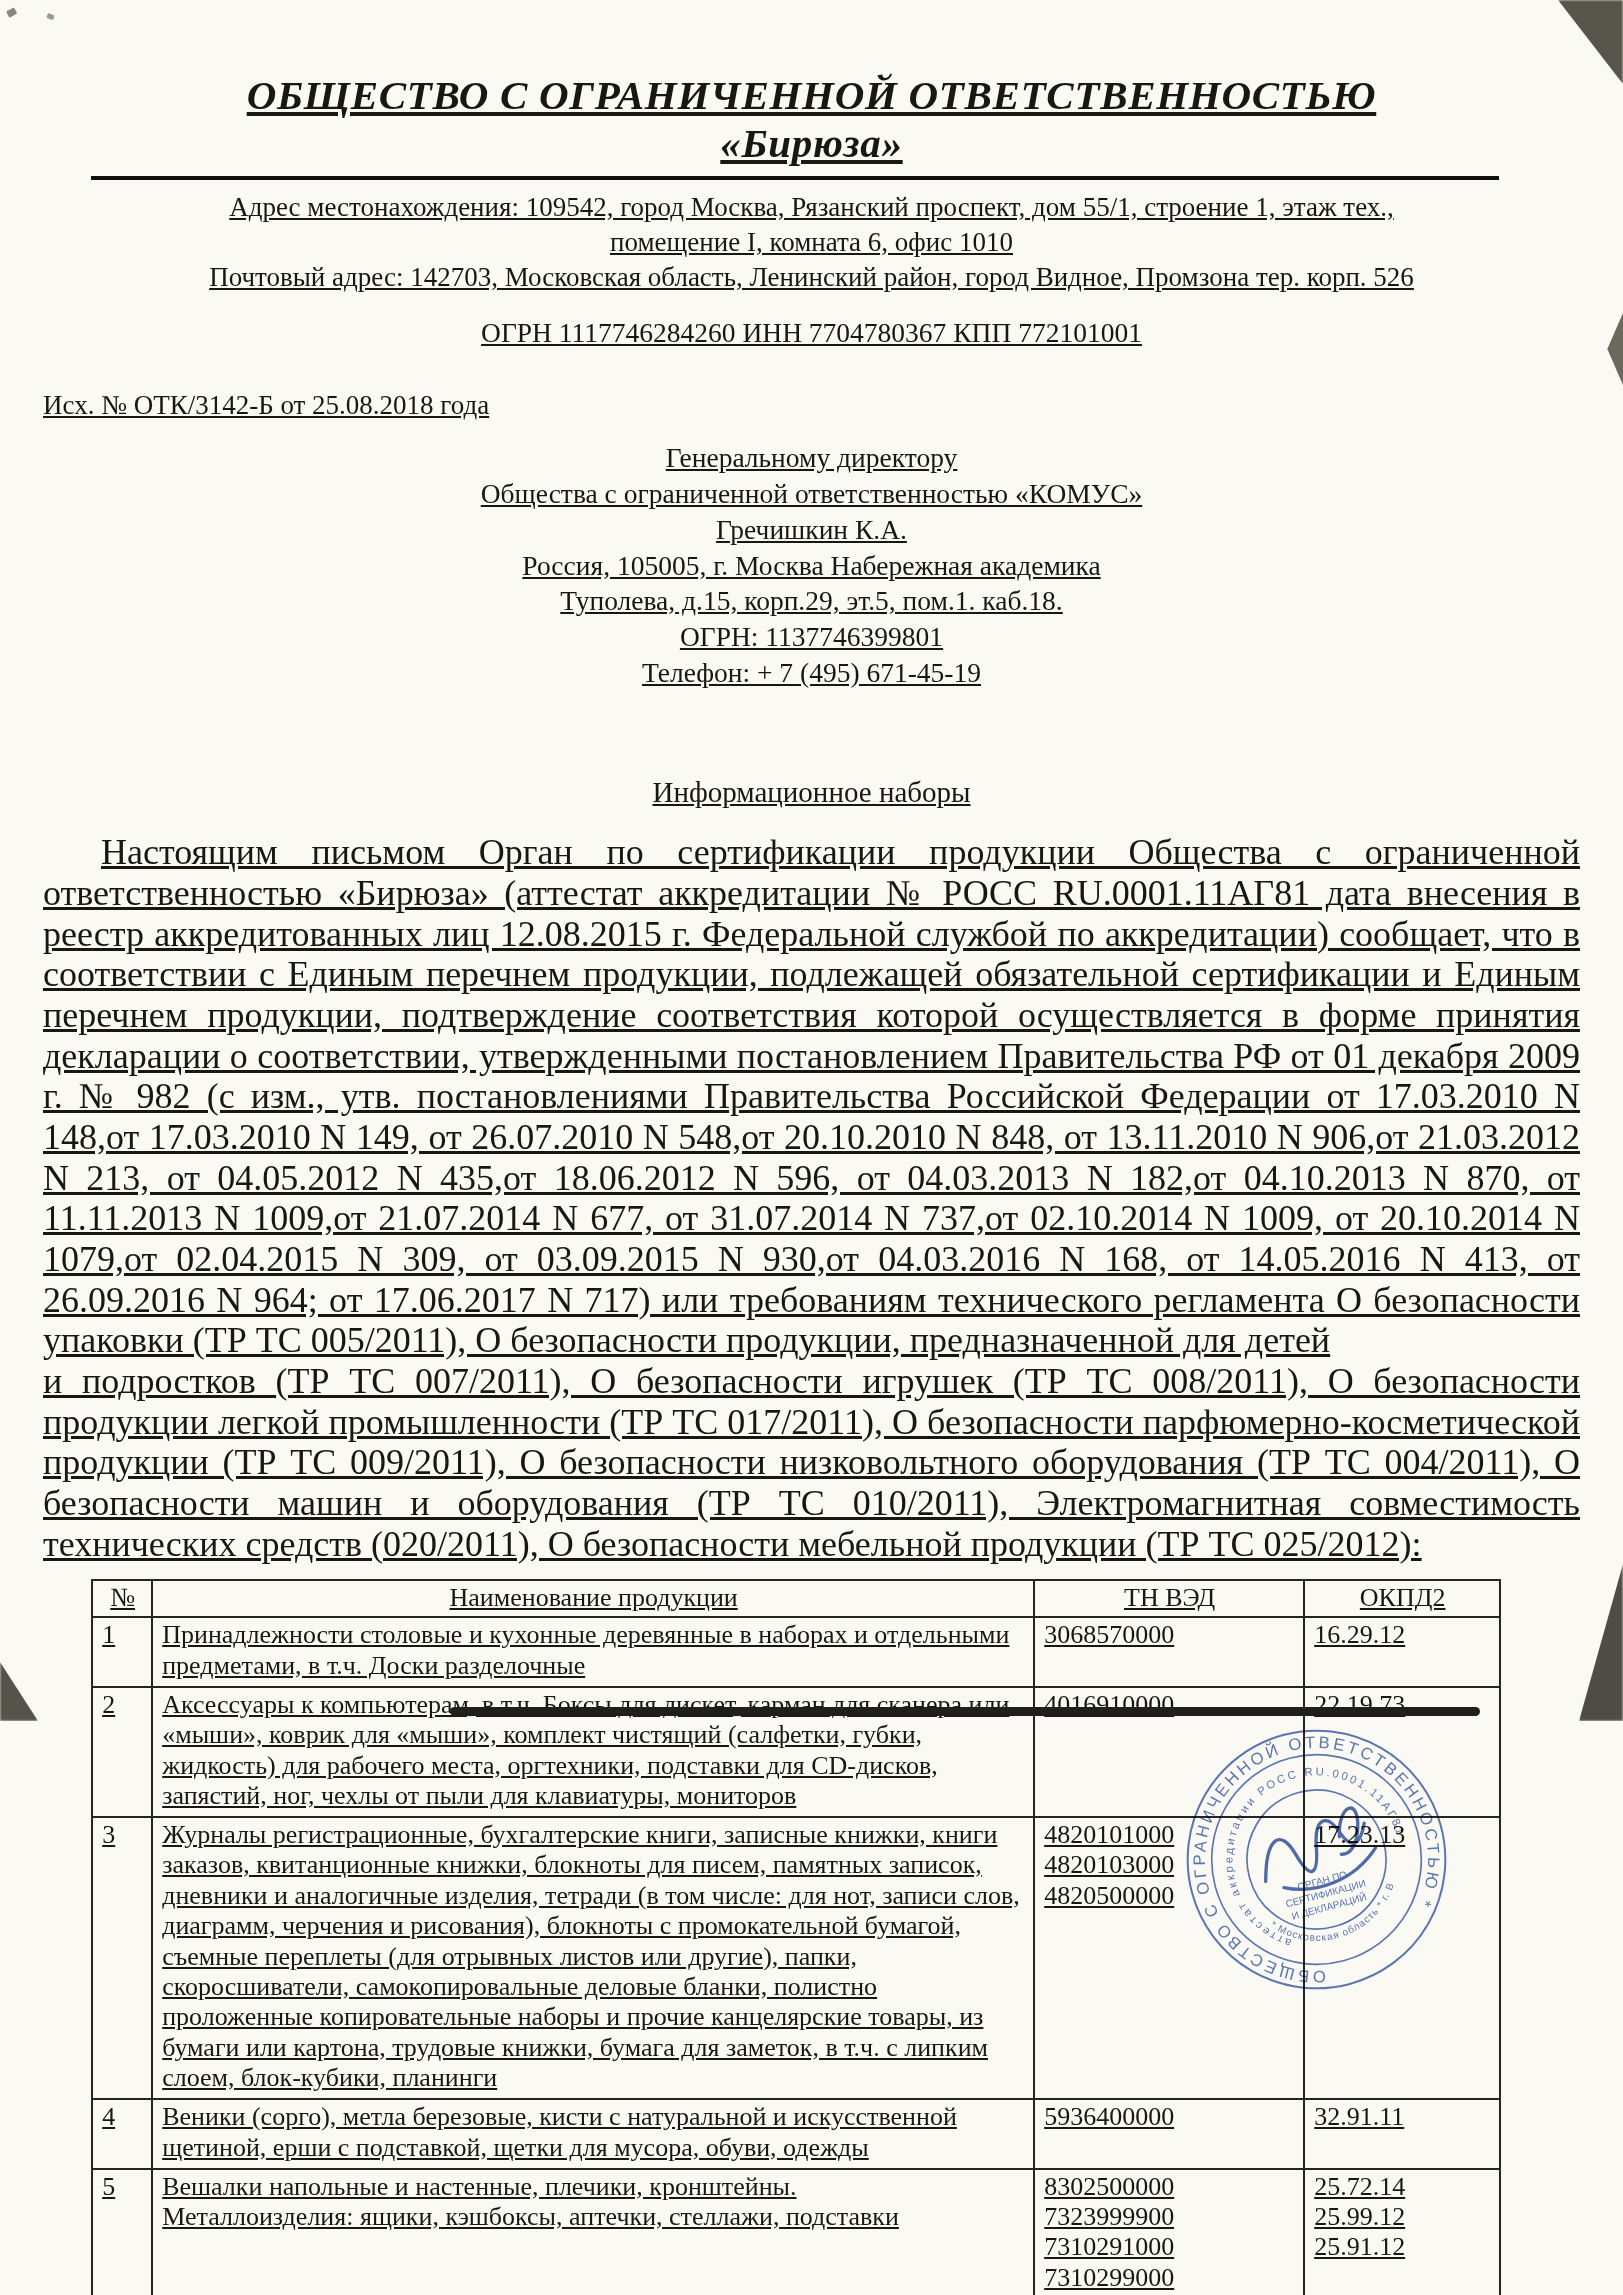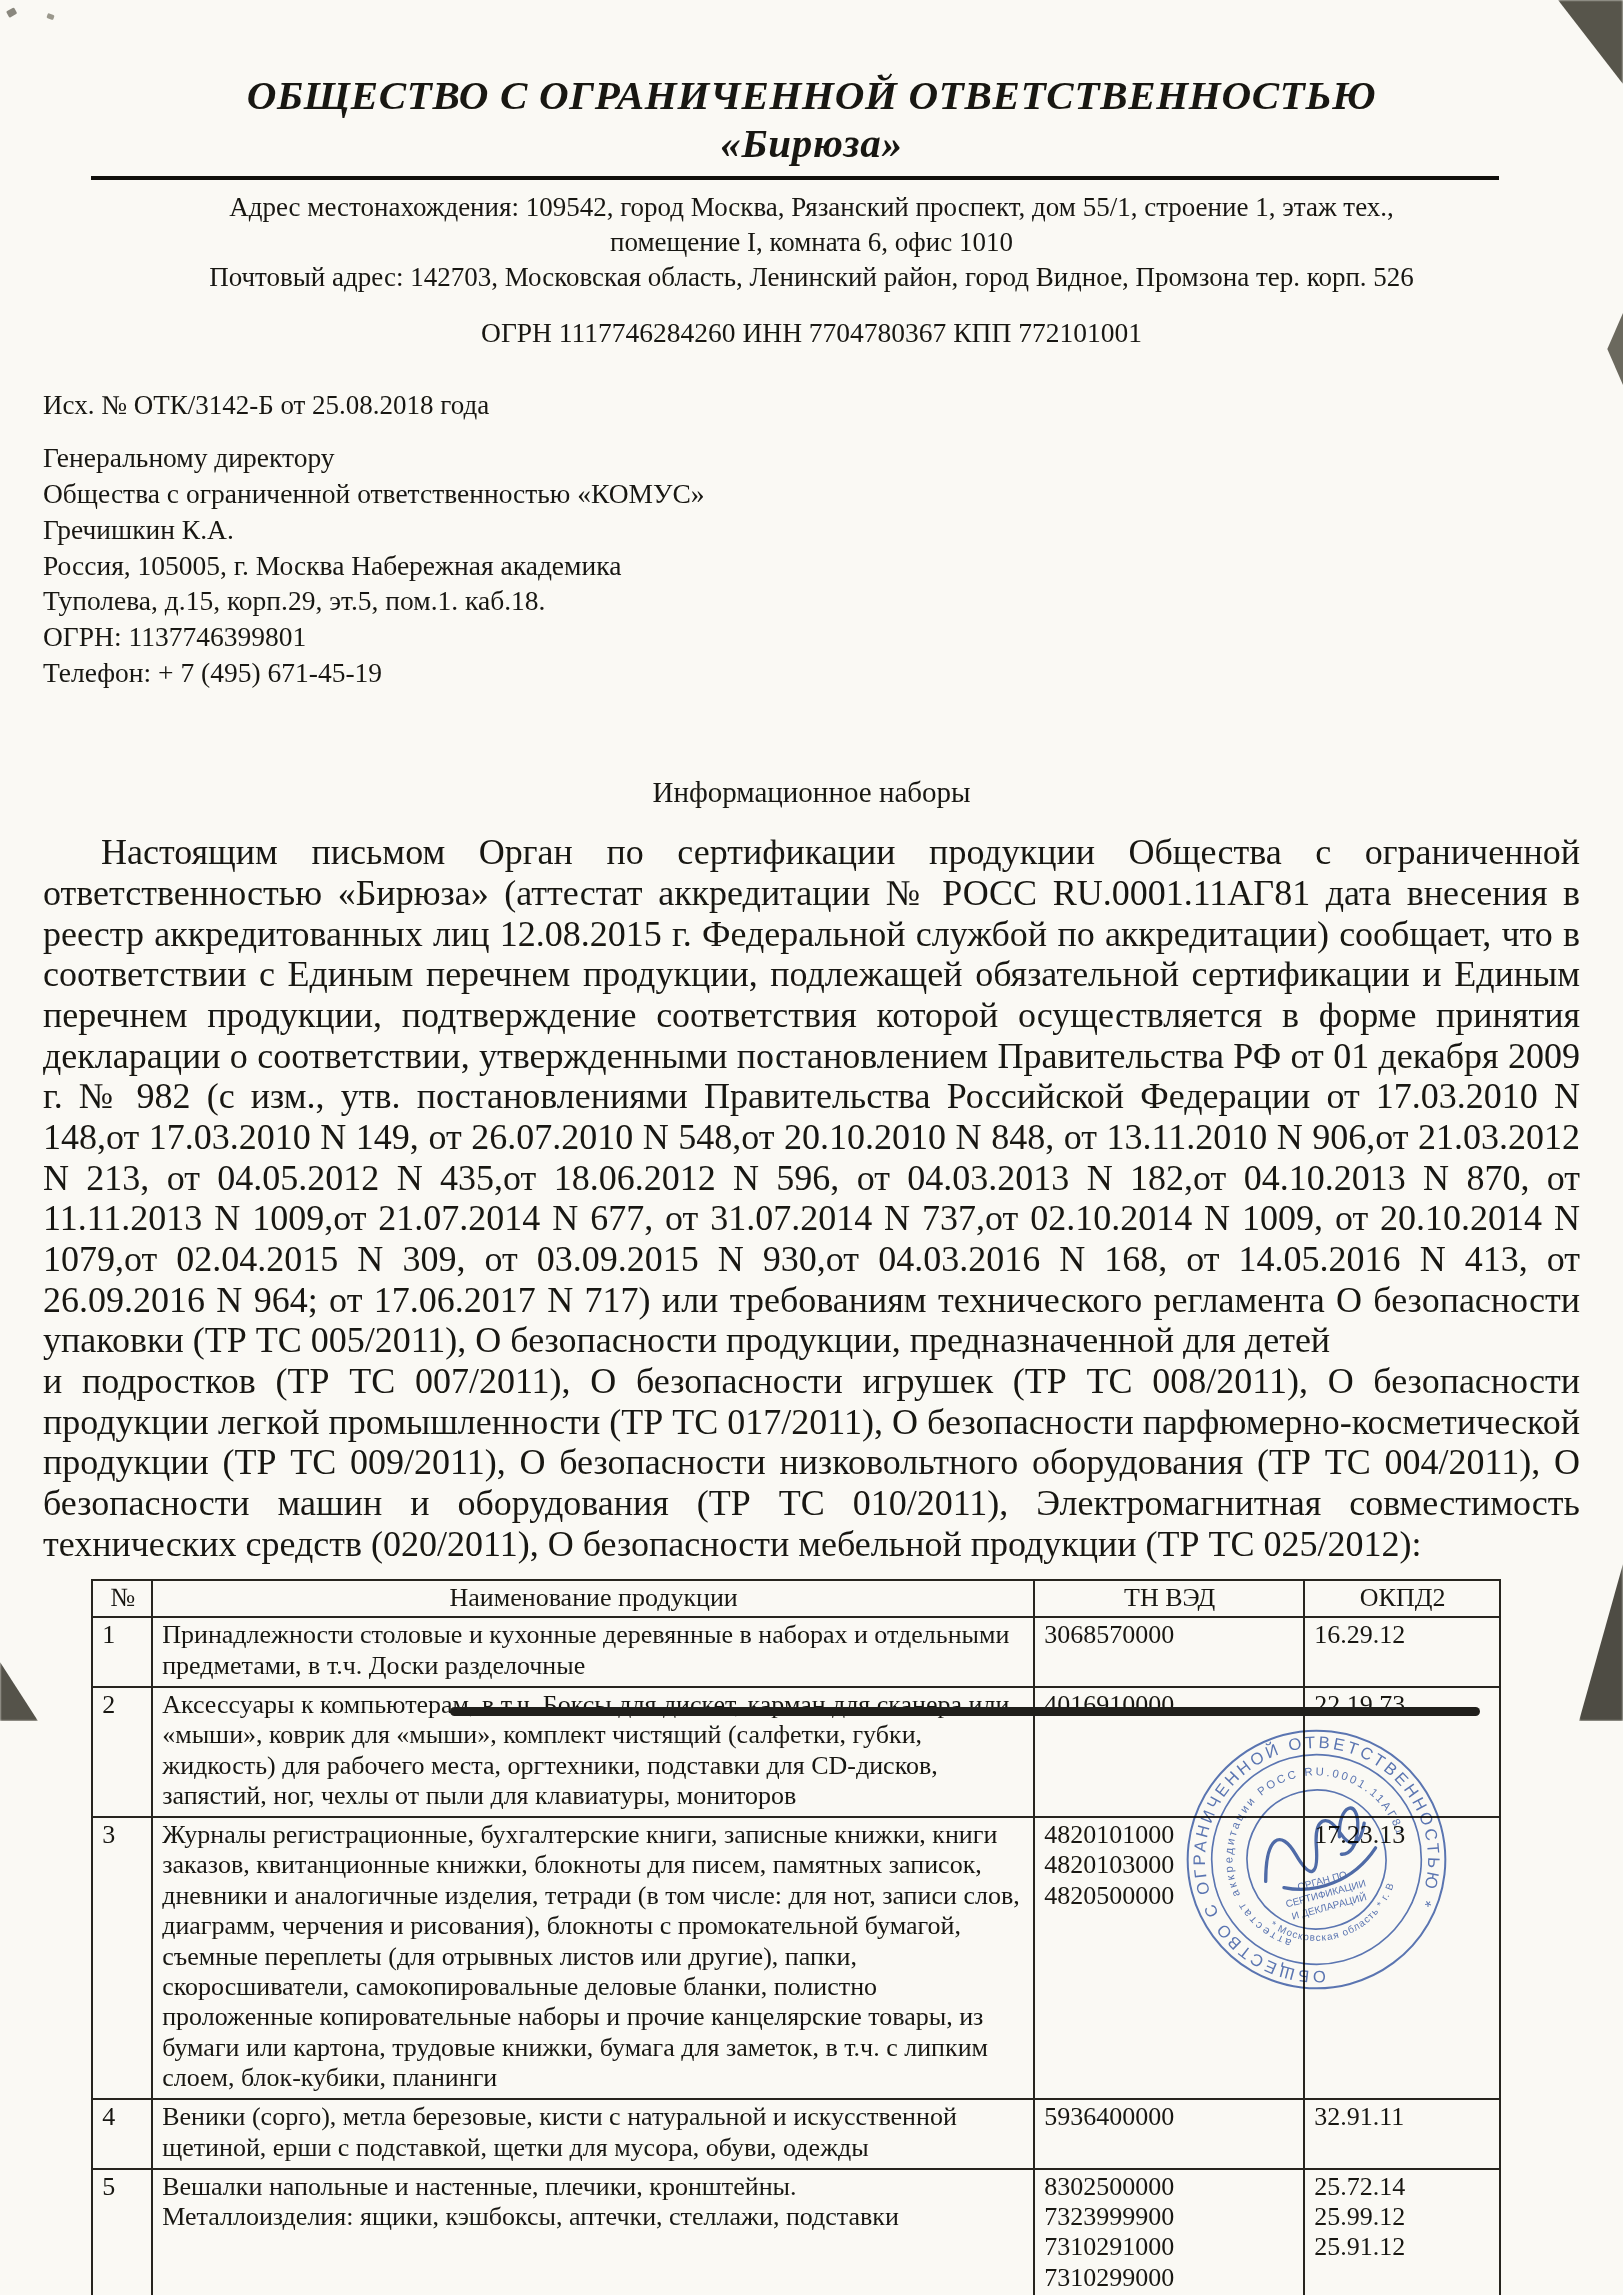--- a/index.html
+++ b/index.html
@@ -8,34 +8,35 @@
     font-family:"Liberation Serif", serif;
     background:#faf9f4;
     color:#181712;
     position:relative;
     overflow:hidden;
   }
   .page{
     position:relative;
     width:1623px; height:1721px;
     padding:71px 43px 0 43px;
+    text-decoration:underline;
   }
   .org-name{
     text-align:center;
     font-size:41px; font-weight:bold; font-style:italic;
     line-height:1.18; letter-spacing:0.7px;
   }
   .rule{
     width:1408px; margin:7.9px 0 10.5px 48px;
     border-top:4.6px solid #11100c;
   }
   .addr{ text-align:center; font-size:27px; line-height:1.3; }
   .contact{ text-align:center; font-size:27.5px; line-height:1.3; margin-top:19.6px; }
   .ref{ font-size:27px; margin-top:39px; }
-  .recipient{ text-align:left; font-size:27.5px; line-height:1.3; margin-top:19.6px; }
+  .recipient{ text-align:center; font-size:27.5px; line-height:1.3; margin-top:19.6px; }
   .letter-title{ text-align:center; font-size:29px; margin-top:85px; }
   .body-text{ margin-top:23.6px; }
   .body-text p{
     font-size:36px; line-height:1.13; text-align:justify;
   }
   .body-text p.indent{ text-indent:58px; }
   table.products{
     border-collapse:collapse;
     margin:14.4px 0 0 48px;
     width:1408px;

